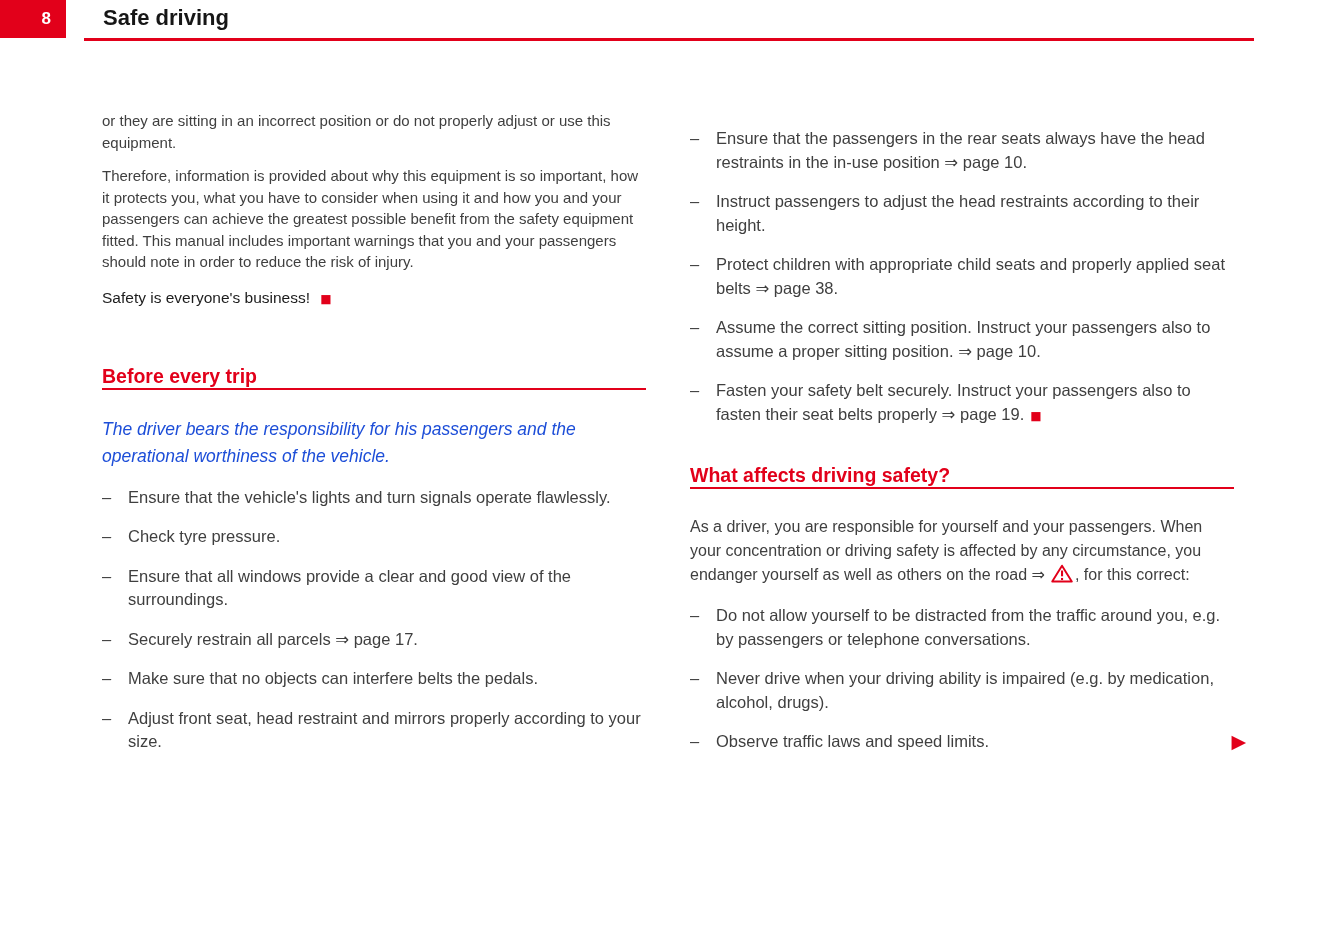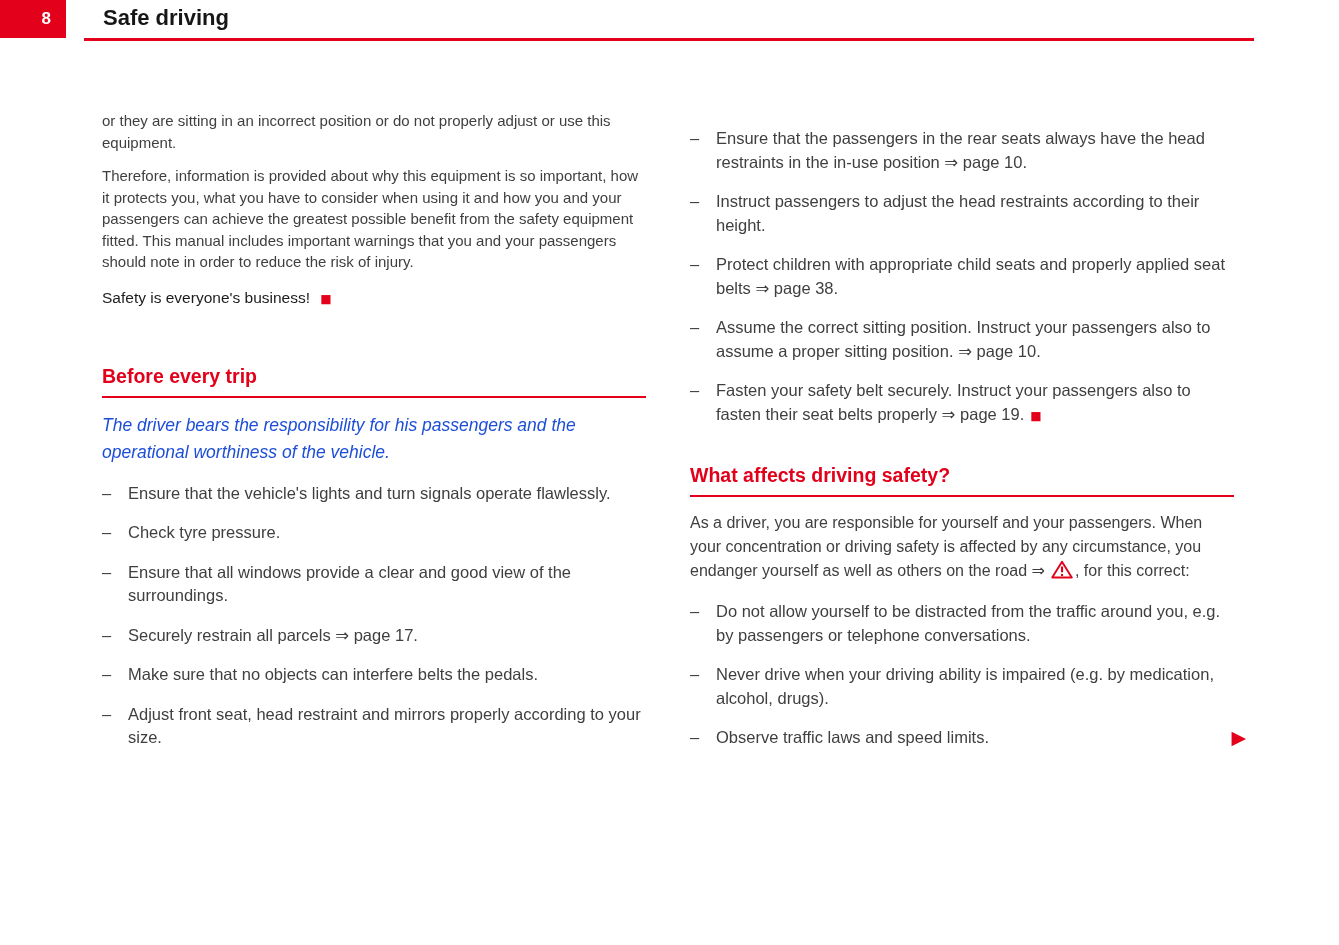--- a/index.html
+++ b/index.html
@@ -34,22 +34,22 @@
     position:absolute;top:110px;left:102px;width:1132px;
     display:flex;gap:44px;align-items:flex-end;
   }
   .col{width:544px;flex:none;}
   
   .body-sm{font-size:15px;line-height:21.5px;margin-bottom:12px;}
   .body{font-size:16px;line-height:24px;margin-bottom:14px;}
   .bold-note{font-size:15.5px;line-height:22px;font-weight:normal;color:#1c1c1c;margin-top:14px;}
   .red-heading{
     font-size:19.5px;font-weight:bold;color:var(--accent);
-    padding-bottom:8px;border-bottom:2px solid var(--accent);
-    margin-top:55px;margin-bottom:14px;
+    border-bottom:2px solid var(--accent);
+    margin-top:55px;margin-bottom:26px;
   }
   .col-right .red-heading{margin-top:36px;}
   .lead-italic{
     font-style:italic;font-size:17.5px;line-height:27px;color:#1d4ed8;
     margin-bottom:16px;margin-top:4px;
   }
   
   .dash-list{list-style:none;}
   .dash-list li{
     display:flex;font-size:16.5px;line-height:23.5px;margin-bottom:16px;

